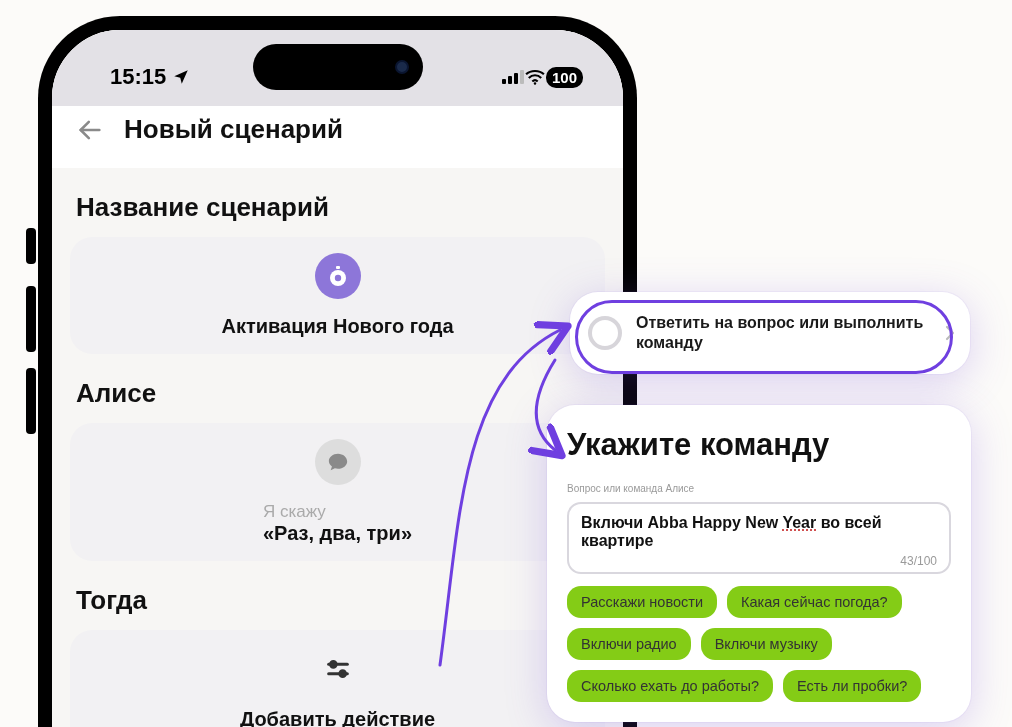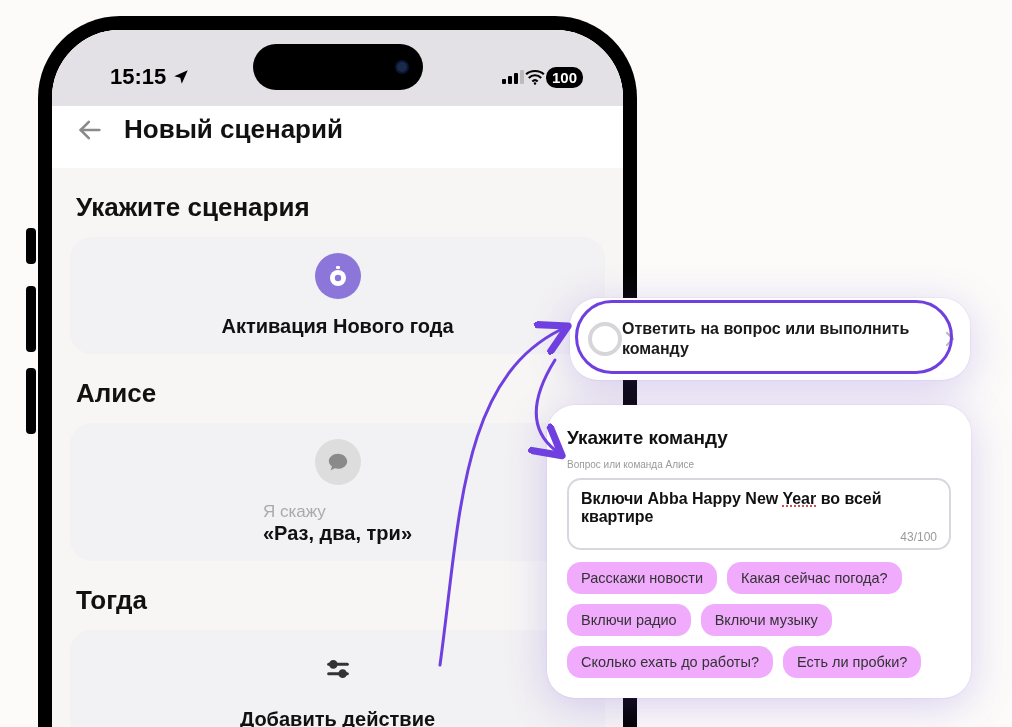--- a/index.html
+++ b/index.html
@@ -78,43 +78,43 @@
   .card-text-sub { font-size: 17px; color:#aaa; line-height:1.25; }
   .card-col { display:flex; flex-direction:column; }
 
   
   .panel {
     position:absolute;
     background:#fff;
     border-radius: 28px;
     box-shadow: 0 8px 40px rgba(120, 80, 220, 0.25), 0 0 0 1px rgba(120,80,220,0.06);
   }
-  .panel1 { left: 570px; top: 298px; width: 400px; height: 82px; display:flex; align-items:center; padding: 0 14px 0 18px; }
+  .panel1 { left: 570px; top: 292px; width: 400px; height: 82px; display:flex; align-items:center; padding: 0 14px 0 18px; gap:14px; }
   .panel1 .alice-ring { width:34px; height:34px; border-radius:50%; border:4px solid #d7d5da; flex-shrink:0; }
   .panel1 .p1-text { font-size:16px; font-weight:600; color:#1a1a1a; line-height:1.25; flex:1; }
   .panel1 .chev { color:#bbb; }
   .panel1-ring {
     position:absolute; left: 575px; top: 300px; width: 378px; height: 74px;
     border: 3px solid #6f3fe0; border-radius: 40px; pointer-events:none;
   }
 
   .panel2 { left: 547px; top: 405px; width: 424px; padding: 22px 20px 20px 20px; }
-  .panel2 h2 { font-size: 19px; font-weight: 800; color:#111; margin-bottom: 10px; }
+  .panel2 h2 { font-size: 31px; font-weight: 800; color:#111; margin-bottom: 20px; }
   .field-label { font-size: 10px; color:#9a9a9a; margin-bottom:8px; }
   .input-box {
     border: 2px solid #d9d7de; border-radius: 14px;
     padding: 10px 12px 4px 12px;
     margin-bottom: 12px;
   }
   .input-box .val { font-size: 16px; font-weight:600; color:#111; }
   .input-box .val .u { text-decoration: underline; text-decoration-color: #d05050; text-decoration-style: dotted; text-decoration-thickness:2px; }
   .input-box .ctr { text-align:right; font-size:12px; color:#9a9a9a; margin-top:4px;}
   .chips { display:flex; flex-wrap:wrap; gap:10px; }
   .chip {
-    background:#f0abfc; border-radius: 14px;
+    background:#84cc16; border-radius: 14px;
     padding: 8px 14px; font-size: 14.5px; color:#333;
     white-space:nowrap;
   }
 
   
   .arrows { position:absolute; inset:0; pointer-events:none; }
 
   svg { display:block; }
 </style>
 </head>
@@ -159,21 +159,21 @@
         </div>
 
       <div class="nav-row">
         <svg class="back" viewBox="0 0 24 24" fill="none" stroke="#8a8a8a" stroke-width="2.2" stroke-linecap="round" stroke-linejoin="round">
             <line x1="20" y1="12" x2="4" y2="12"></line>
             <polyline points="11 5 4 12 11 19"></polyline>
           </svg>
         <div class="nav-title">Новый сценарий</div>
       </div>
 
-      <div class="section-title">Укажите сценария</div>
+      <div class="section-title">Название сценарий</div>
       <div class="card">
         <div class="icon-wrap icon-purple">
           <svg width="24" height="24" viewBox="0 0 24 24" fill="#fff">
               <rect x="10" y="2" width="4" height="3" rx="1"></rect>
               <circle cx="12" cy="14" r="8"></circle>
               <circle cx="12" cy="14" r="3.2" fill="#8d76d9"></circle>
             </svg>
         </div>
         <div class="card-text-main">Активация Нового года</div>
       </div>

